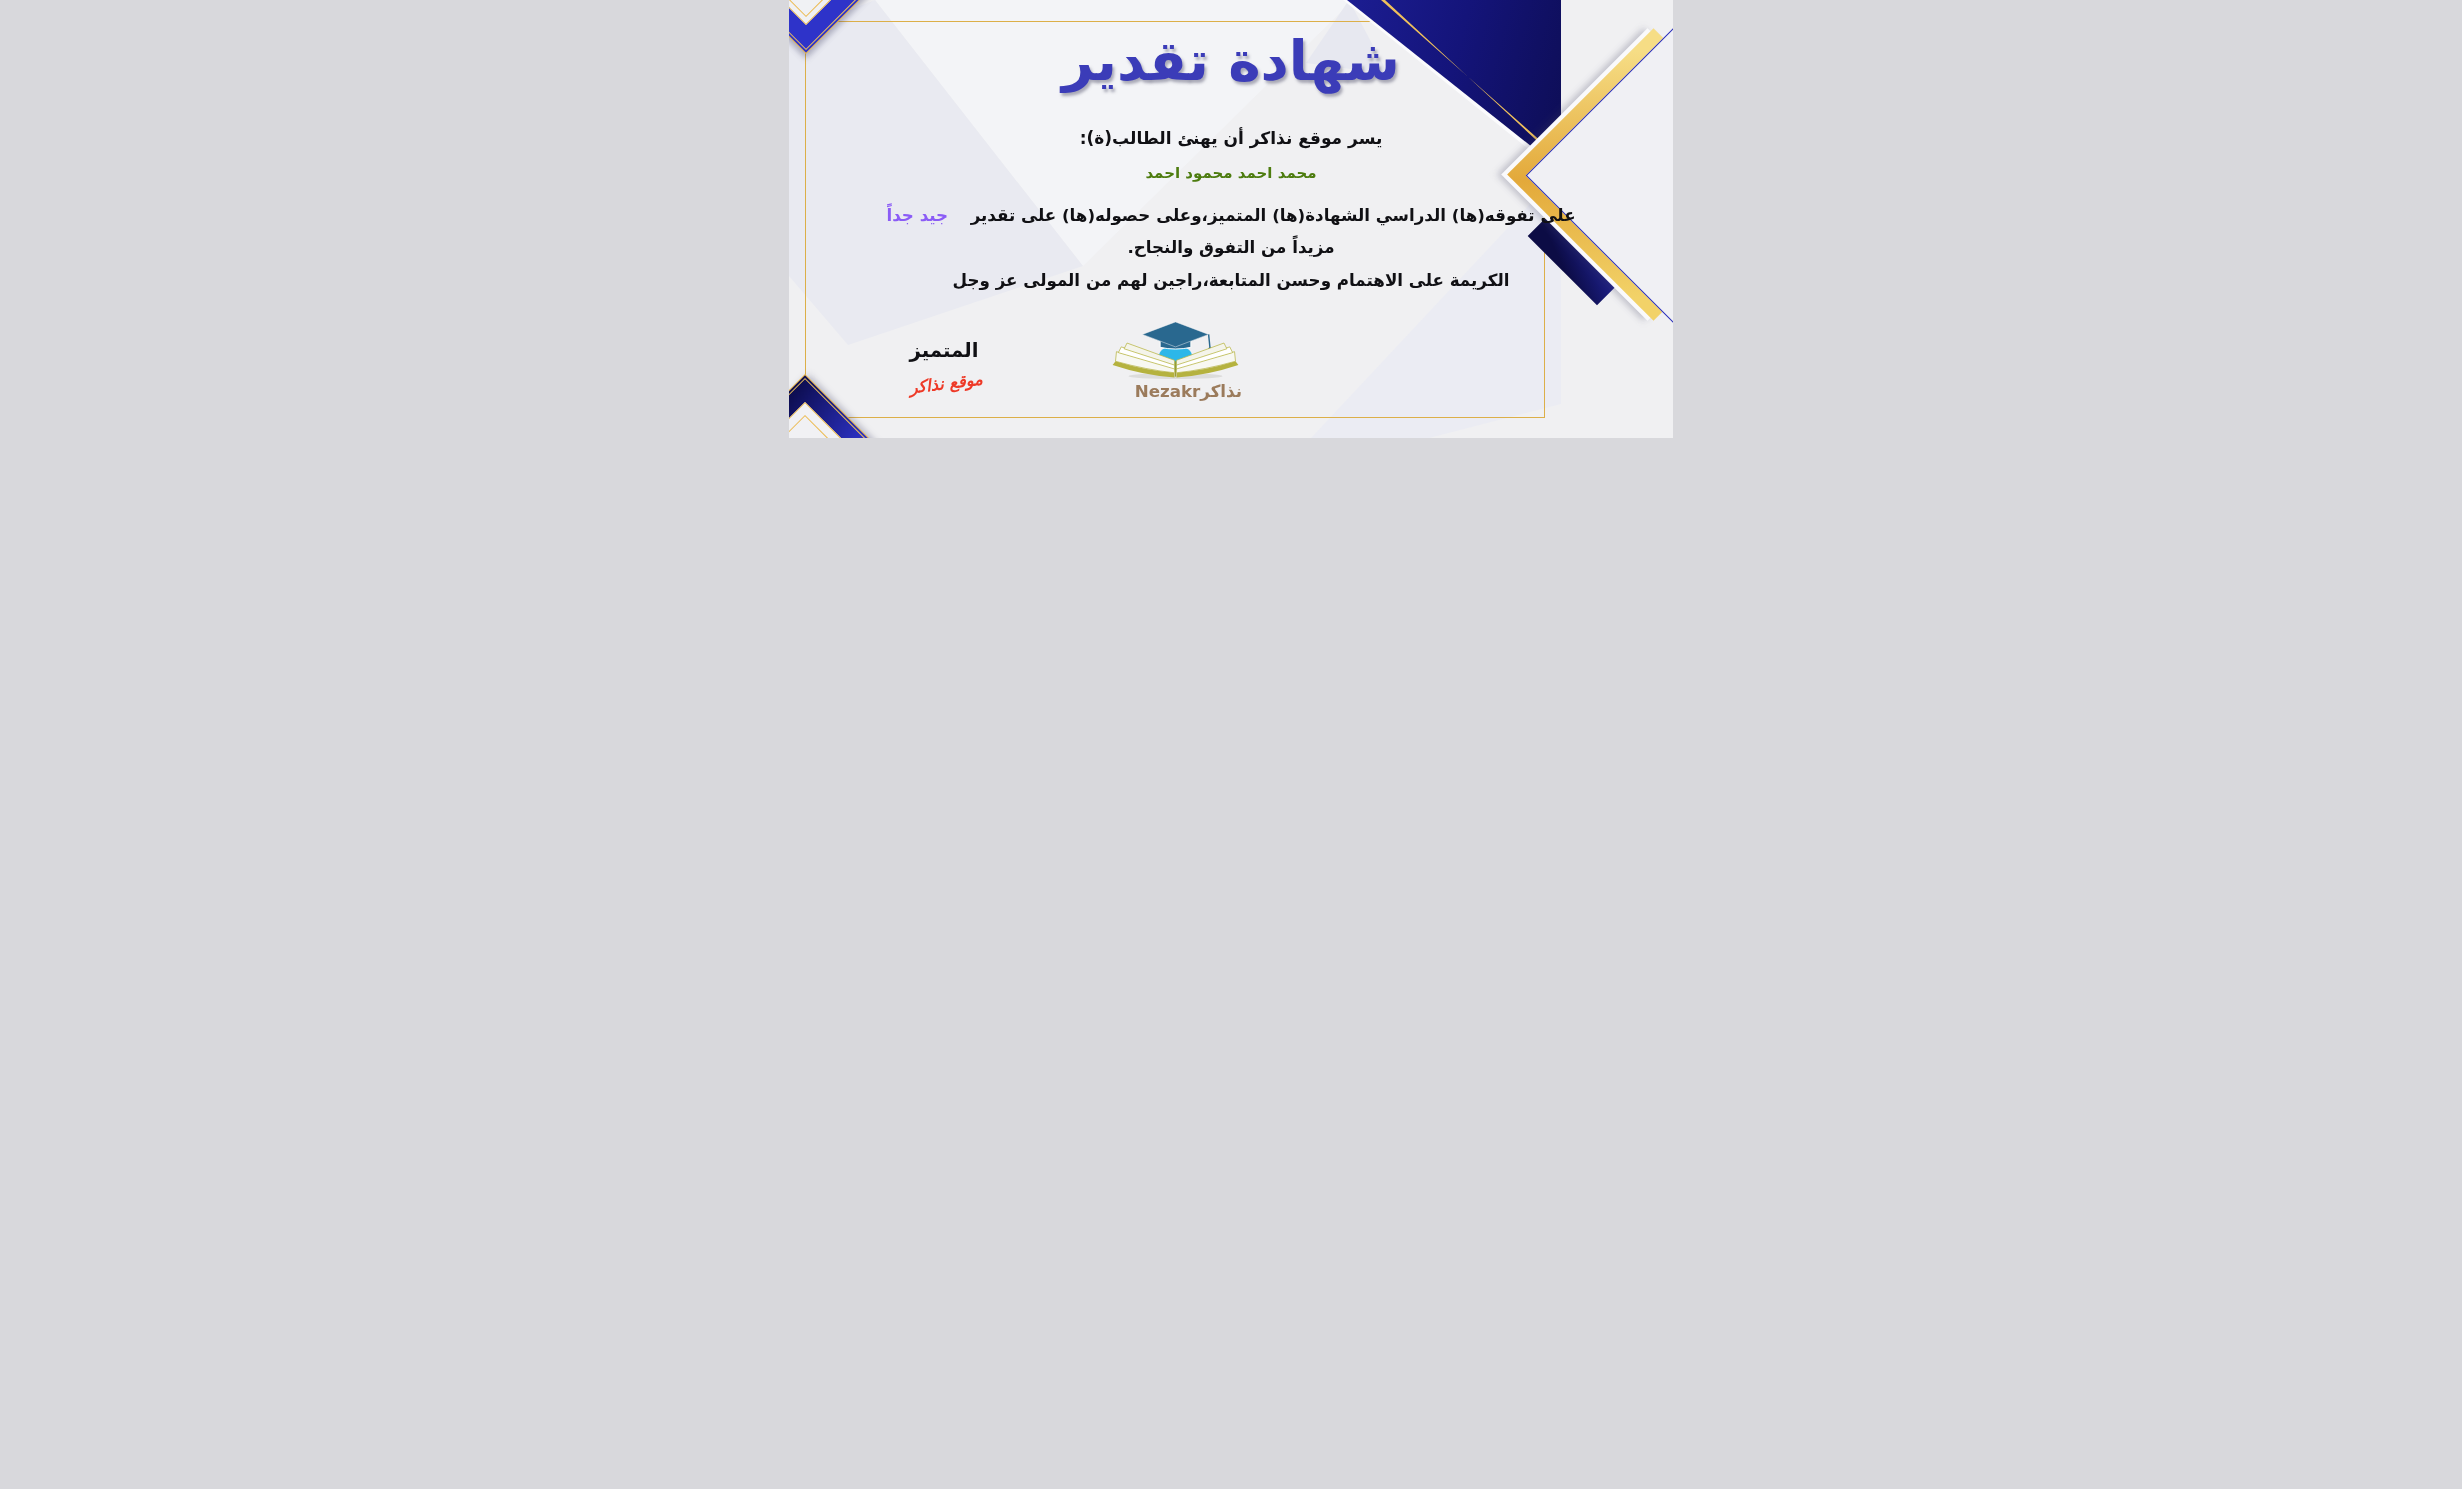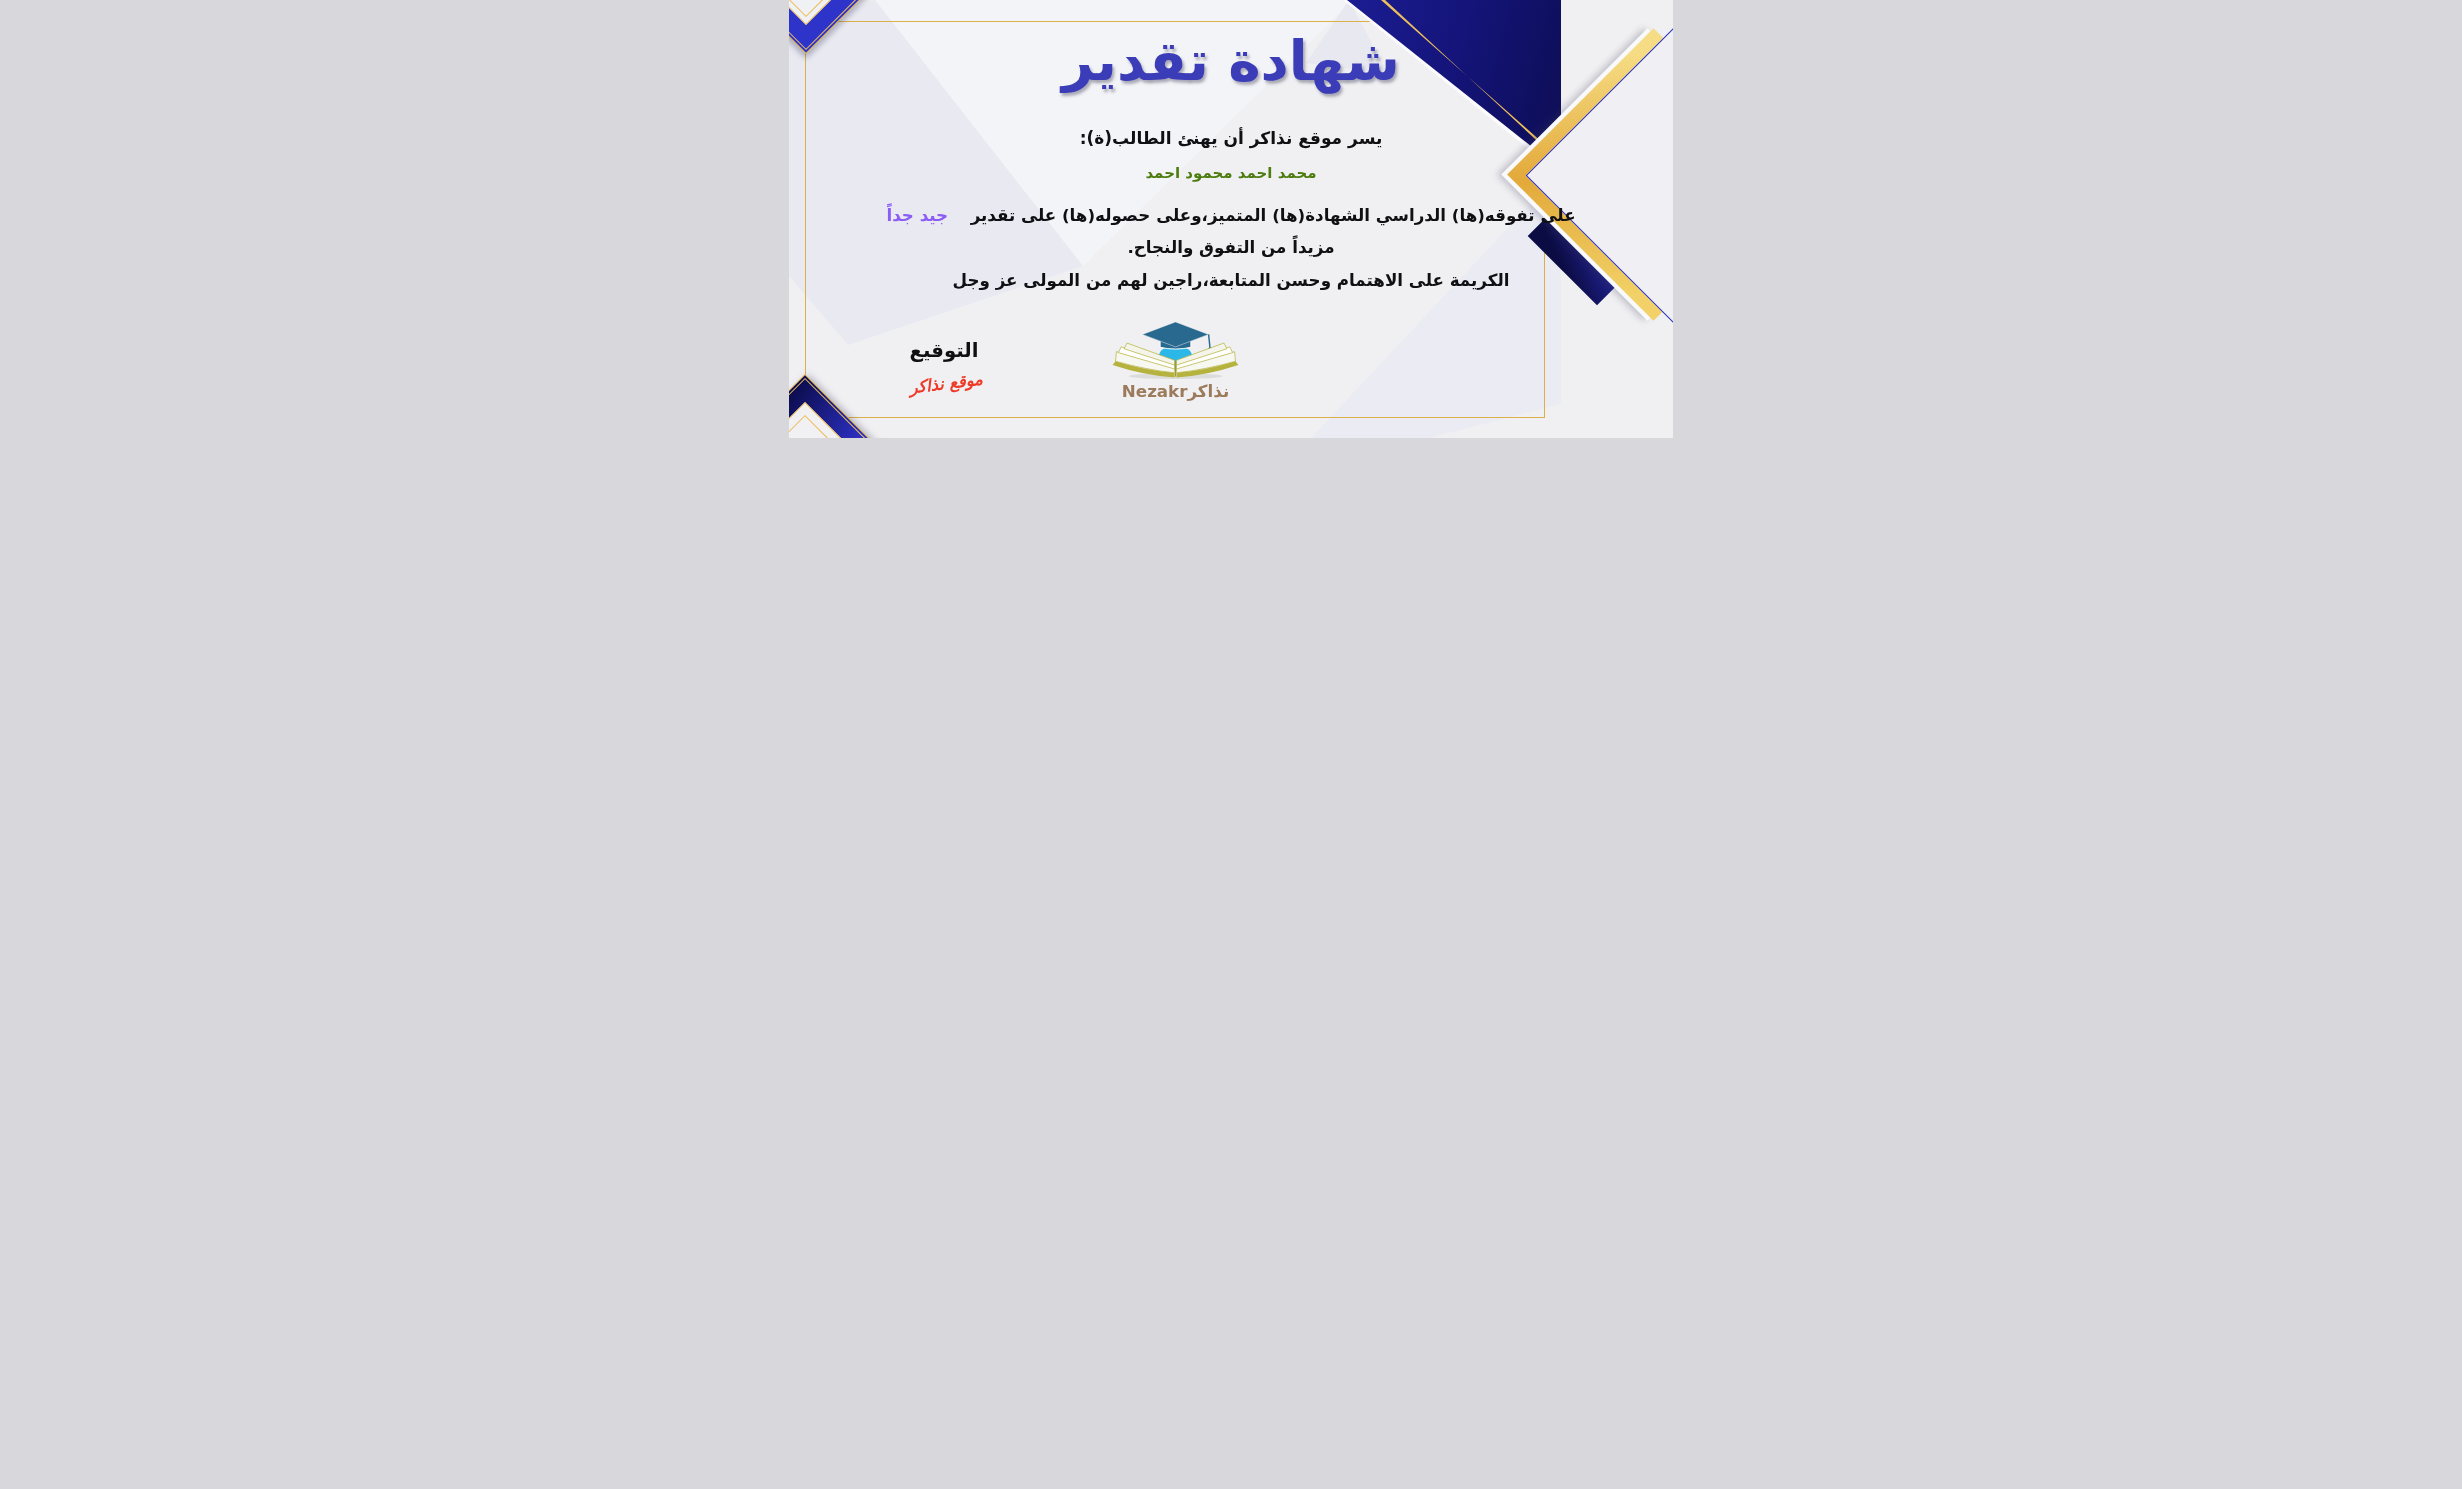--- a/index.html
+++ b/index.html
@@ -63,21 +63,21 @@
   .body-line{font-size:16.7px;font-weight:bold;line-height:32.5px;}
   .red{color:#8b5cf6;}
   .slot{margin:0 12.8px;}
   .grade-slot{margin-inline-start:16.7px;}
   .sig-label{position:absolute;left:113px;top:339px;width:84px;z-index:5;
     text-align:center;font-size:19.7px;font-weight:bold;color:#101014;}
   .sig-value{position:absolute;left:110px;top:374px;width:94px;z-index:5;
     text-align:center;font-size:16.3px;font-weight:bold;font-style:italic;color:#ee3a28;
     transform:rotate(-7deg);}
   
-  .logo{position:absolute;left:320px;top:320px;width:133px;z-index:5;text-align:center;}
+  .logo{position:absolute;left:320px;top:320px;width:133px;z-index:5;}
   .logo-text{direction:rtl;font-size:16.7px;font-weight:bold;color:#9b7b5c;margin-top:0;line-height:18.7px;}
 </style>
 </head>
 <body>
 
 <div class="stage">
 
   <div class="facet facet-1"></div>
   <div class="facet facet-2"></div>
   <div class="facet facet-3"></div>
@@ -113,21 +113,21 @@
     <div class="line-intro">يسر موقع نذاكر أن يهنئ الطالب(ة):</div>
     <div class="line-name">محمد احمد محمود احمد</div>
     <div class="body-line">
       <span>على تفوقه(ها) الدراسي الشهادة(ها) المتميز،وعلى حصوله(ها) على تقدير</span>
       <span class="red grade-slot">جيد جداً</span>
     </div>
     <div class="body-line">مزيداً من التفوق والنجاح.</div>
     <div class="body-line">الكريمة على الاهتمام وحسن المتابعة،راجين لهم من المولى عز وجل</div>
   </div>
 
-  <div class="sig-label">التوقيع</div>
+  <div class="sig-label">المتميز</div>
   <div class="sig-value">موقع نذاكر</div>
 
   <div class="logo">
     <svg width="133" height="60" viewBox="0 0 270 125">
       <ellipse cx="135" cy="117" rx="98" ry="6" fill="rgba(80,80,60,0.12)"></ellipse>
 
       <g>
         <path d="M100 78 Q100 55 135 55 Q170 55 170 78 L170 100 Q135 109 100 100 Z" fill="#2cb7e9"></path>
         <ellipse cx="135" cy="40" rx="23" ry="21" fill="#2cb7e9"></ellipse>
       </g>

